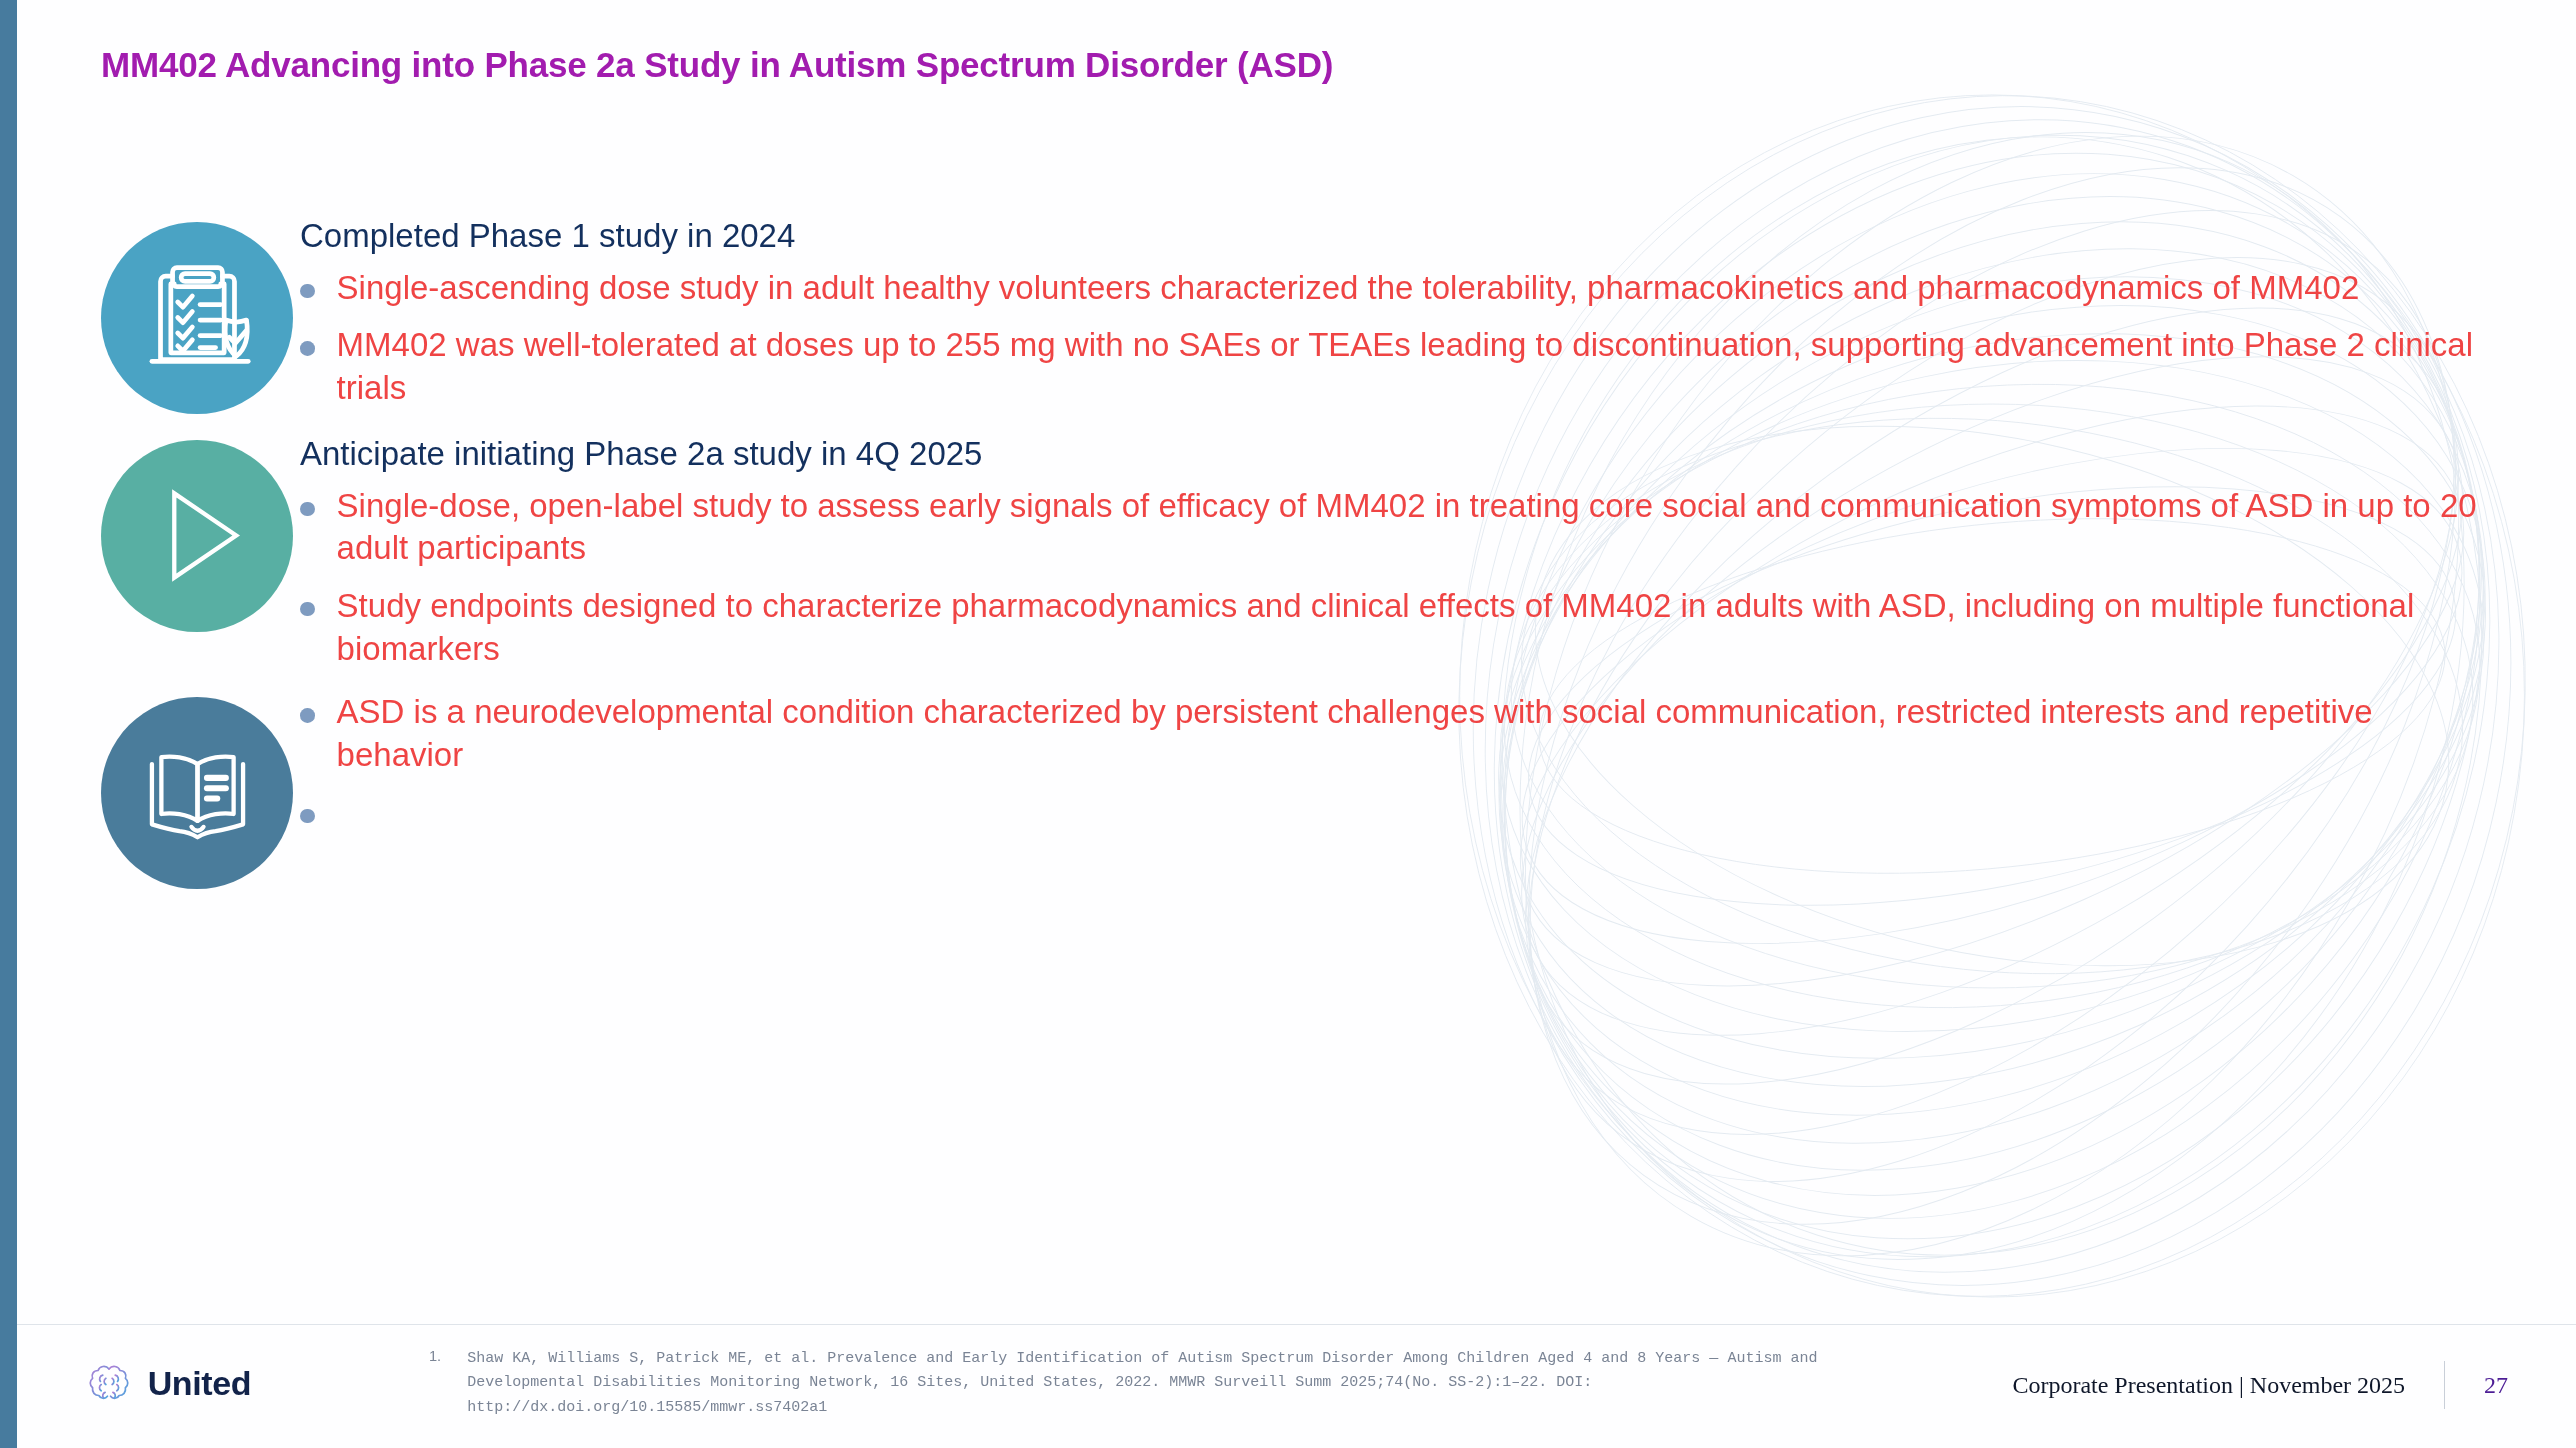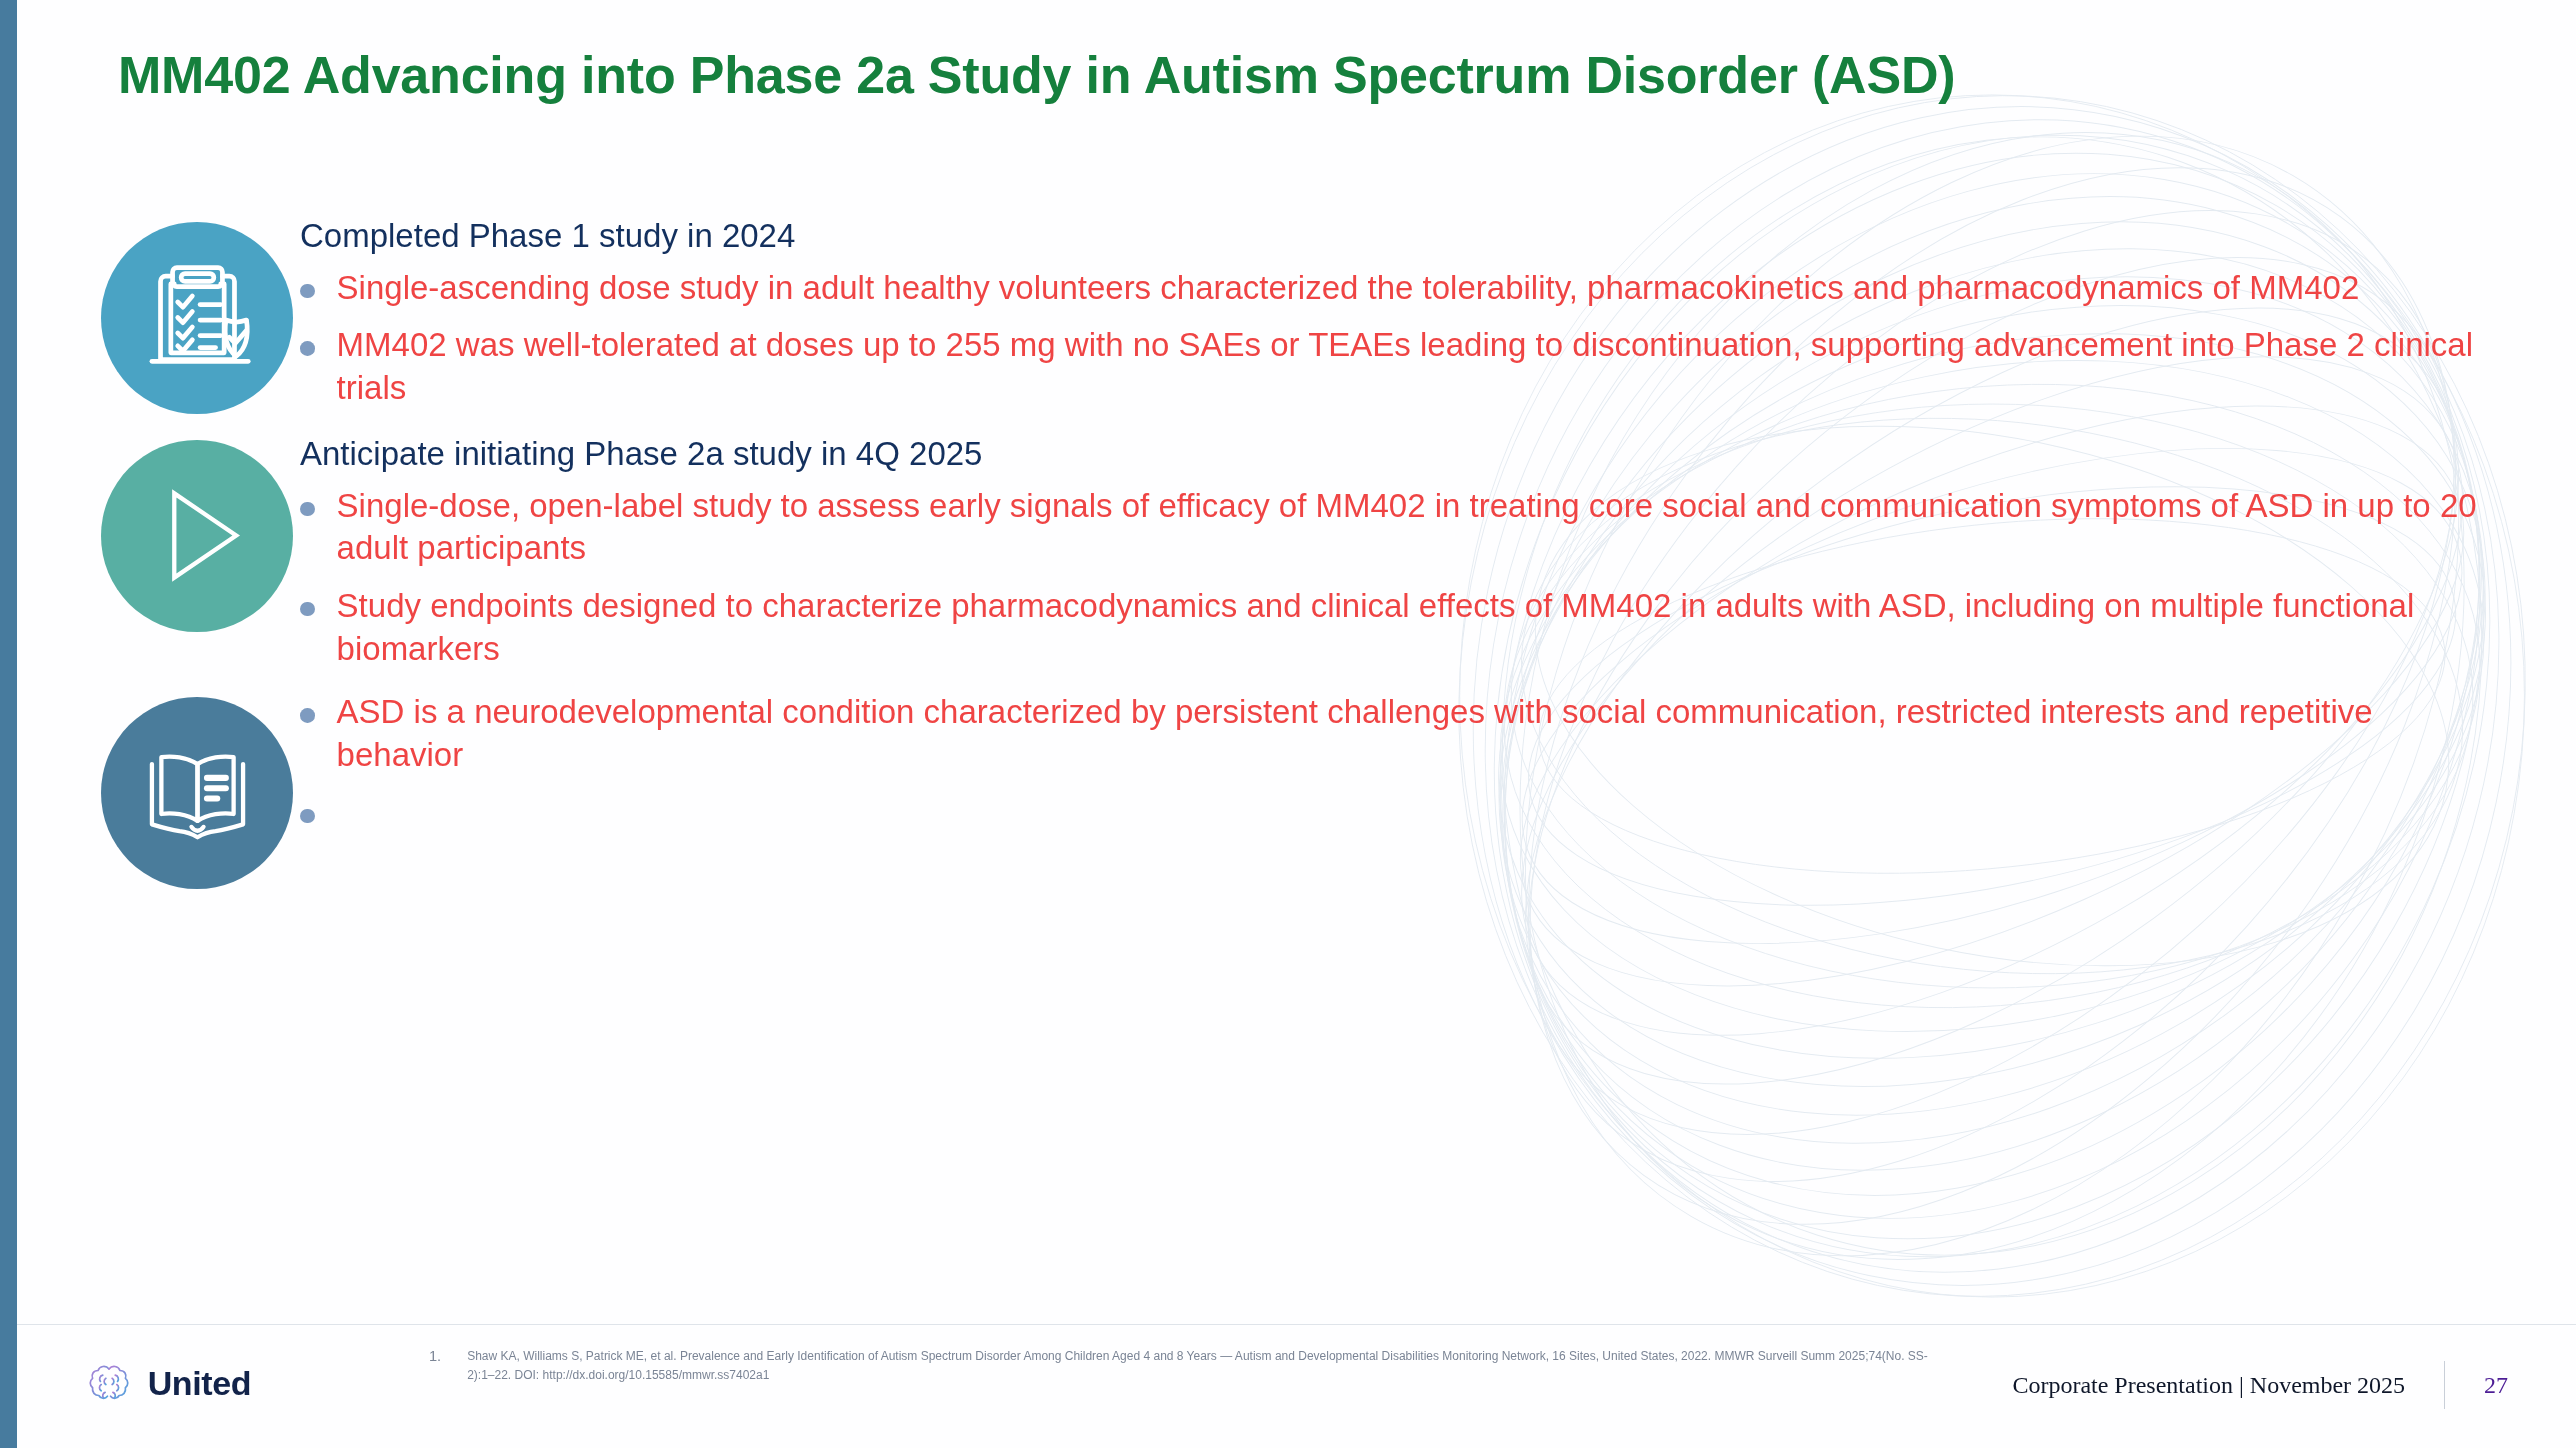--- a/index.html
+++ b/index.html
@@ -32,26 +32,25 @@
     right:-103px; top:52px;
     width:1288px; height:1288px;
     opacity:0.55;
     pointer-events:none;
   }
 
   
   .title {
     position:absolute;
     left:101px; top:45px;
-    font-size:52px;
+    font-size:35px;
     font-weight:bold;
-    color:#15803d;
+    color:#a21caf;
     letter-spacing:-0.2px;
     white-space:nowrap;
-    margin-left:17px;
   }
 
   
   .content {
     position:absolute;
     left:101px; top:215px;
     width:2404px;
   }
 
   .section {
@@ -159,23 +158,24 @@
     align-items:flex-start;
     gap:26px;
   }
   .citation-num {
     font-size:14.6px;
     color:#7a8495;
     flex:0 0 auto;
     padding-top:0.9px;
   }
   .citation-body {
-    font-size:12px;
+    font-size:15px;
     line-height:1.62;
     color:#7a8495;
+    font-family:Liberation Mono, monospace;
   }
 
   .footer-right {
     position:absolute;
     right:58px; top:36px;
     display:flex;
     align-items:center;
   }
   .deck-label {
     font-size:24px;

